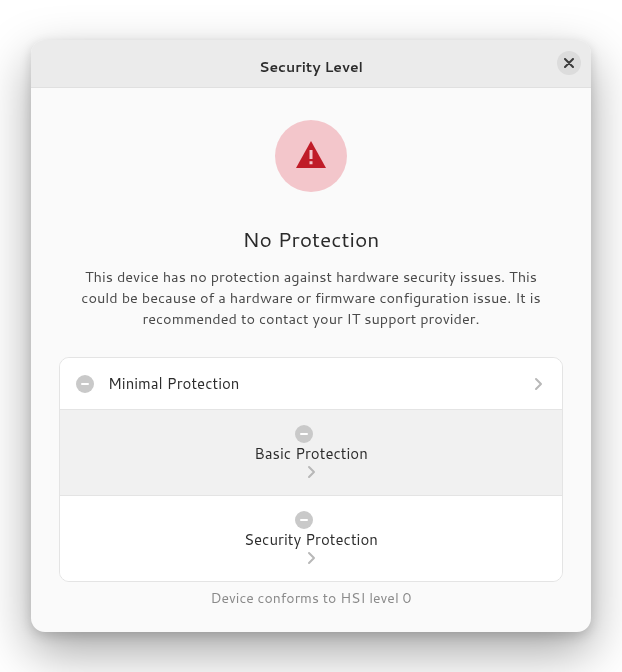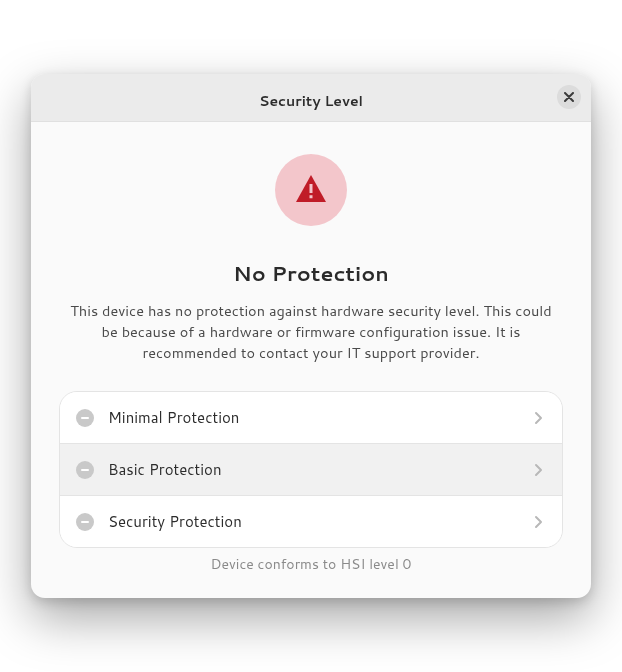--- a/index.html
+++ b/index.html
@@ -69,46 +69,47 @@
     display: flex;
     align-items: center;
     justify-content: center;
   }
   .icon-circle svg {
     width: 36px;
     height: 36px;
   }
   .heading {
     font-size: 21px;
-    font-weight: 700;
+    font-weight: 400;
     color: #2a2a2a;
     margin-bottom: 12px;
     margin-top: 32px;
   }
   .description {
     font-size: 14.5px;
     color: #4a4a4a;
     line-height: 1.45;
     margin: 0 8px 28px;
   }
   .list {
     border: 1px solid #e4e4e4;
-    border-radius: 18px;
+    border-radius: 10px;
     overflow: hidden;
     text-align: left;
   }
   .list-row {
     display: flex;
     align-items: center;
     padding: 15px 16px;
     background: #fff;
     cursor: pointer;
   }
   .list-row + .list-row {
     border-top: 1px solid #e4e4e4;
+    flex-direction: column;
   }
   .list-row:nth-child(2) {
     background: #f1f1f1;
   }
   .row-icon {
     width: 18px;
     height: 18px;
     border-radius: 50%;
     background: #c9c9c9;
     display: flex;
@@ -155,21 +156,21 @@
 
     <div class="icon-circle">
       <svg viewBox="0 0 24 24">
         <path d="M12 2 L22 20 L2 20 Z" fill="#c01c28"></path>
         <rect x="11" y="8" width="2" height="6" fill="#f3c6cb"></rect>
         <rect x="11" y="15.5" width="2" height="2" fill="#f3c6cb"></rect>
       </svg>
     </div>
 
     <div class="heading">No Protection</div>
-    <div class="description">This device has no protection against hardware security level. This could be because of a hardware or firmware configuration issue. It is recommended to contact your IT support provider.</div>
+    <div class="description">This device has no protection against hardware security issues. This could be because of a hardware or firmware configuration issue. It is recommended to contact your IT support provider.</div>
 
     <div class="list">
 
       <div class="list-row">
         <div class="row-icon">
           <svg viewBox="0 0 10 10">
               <line x1="2" y1="5" x2="8" y2="5" stroke="#fff" stroke-width="2" stroke-linecap="round"></line>
             </svg>
         </div>
         <div class="row-label">Minimal Protection</div>

